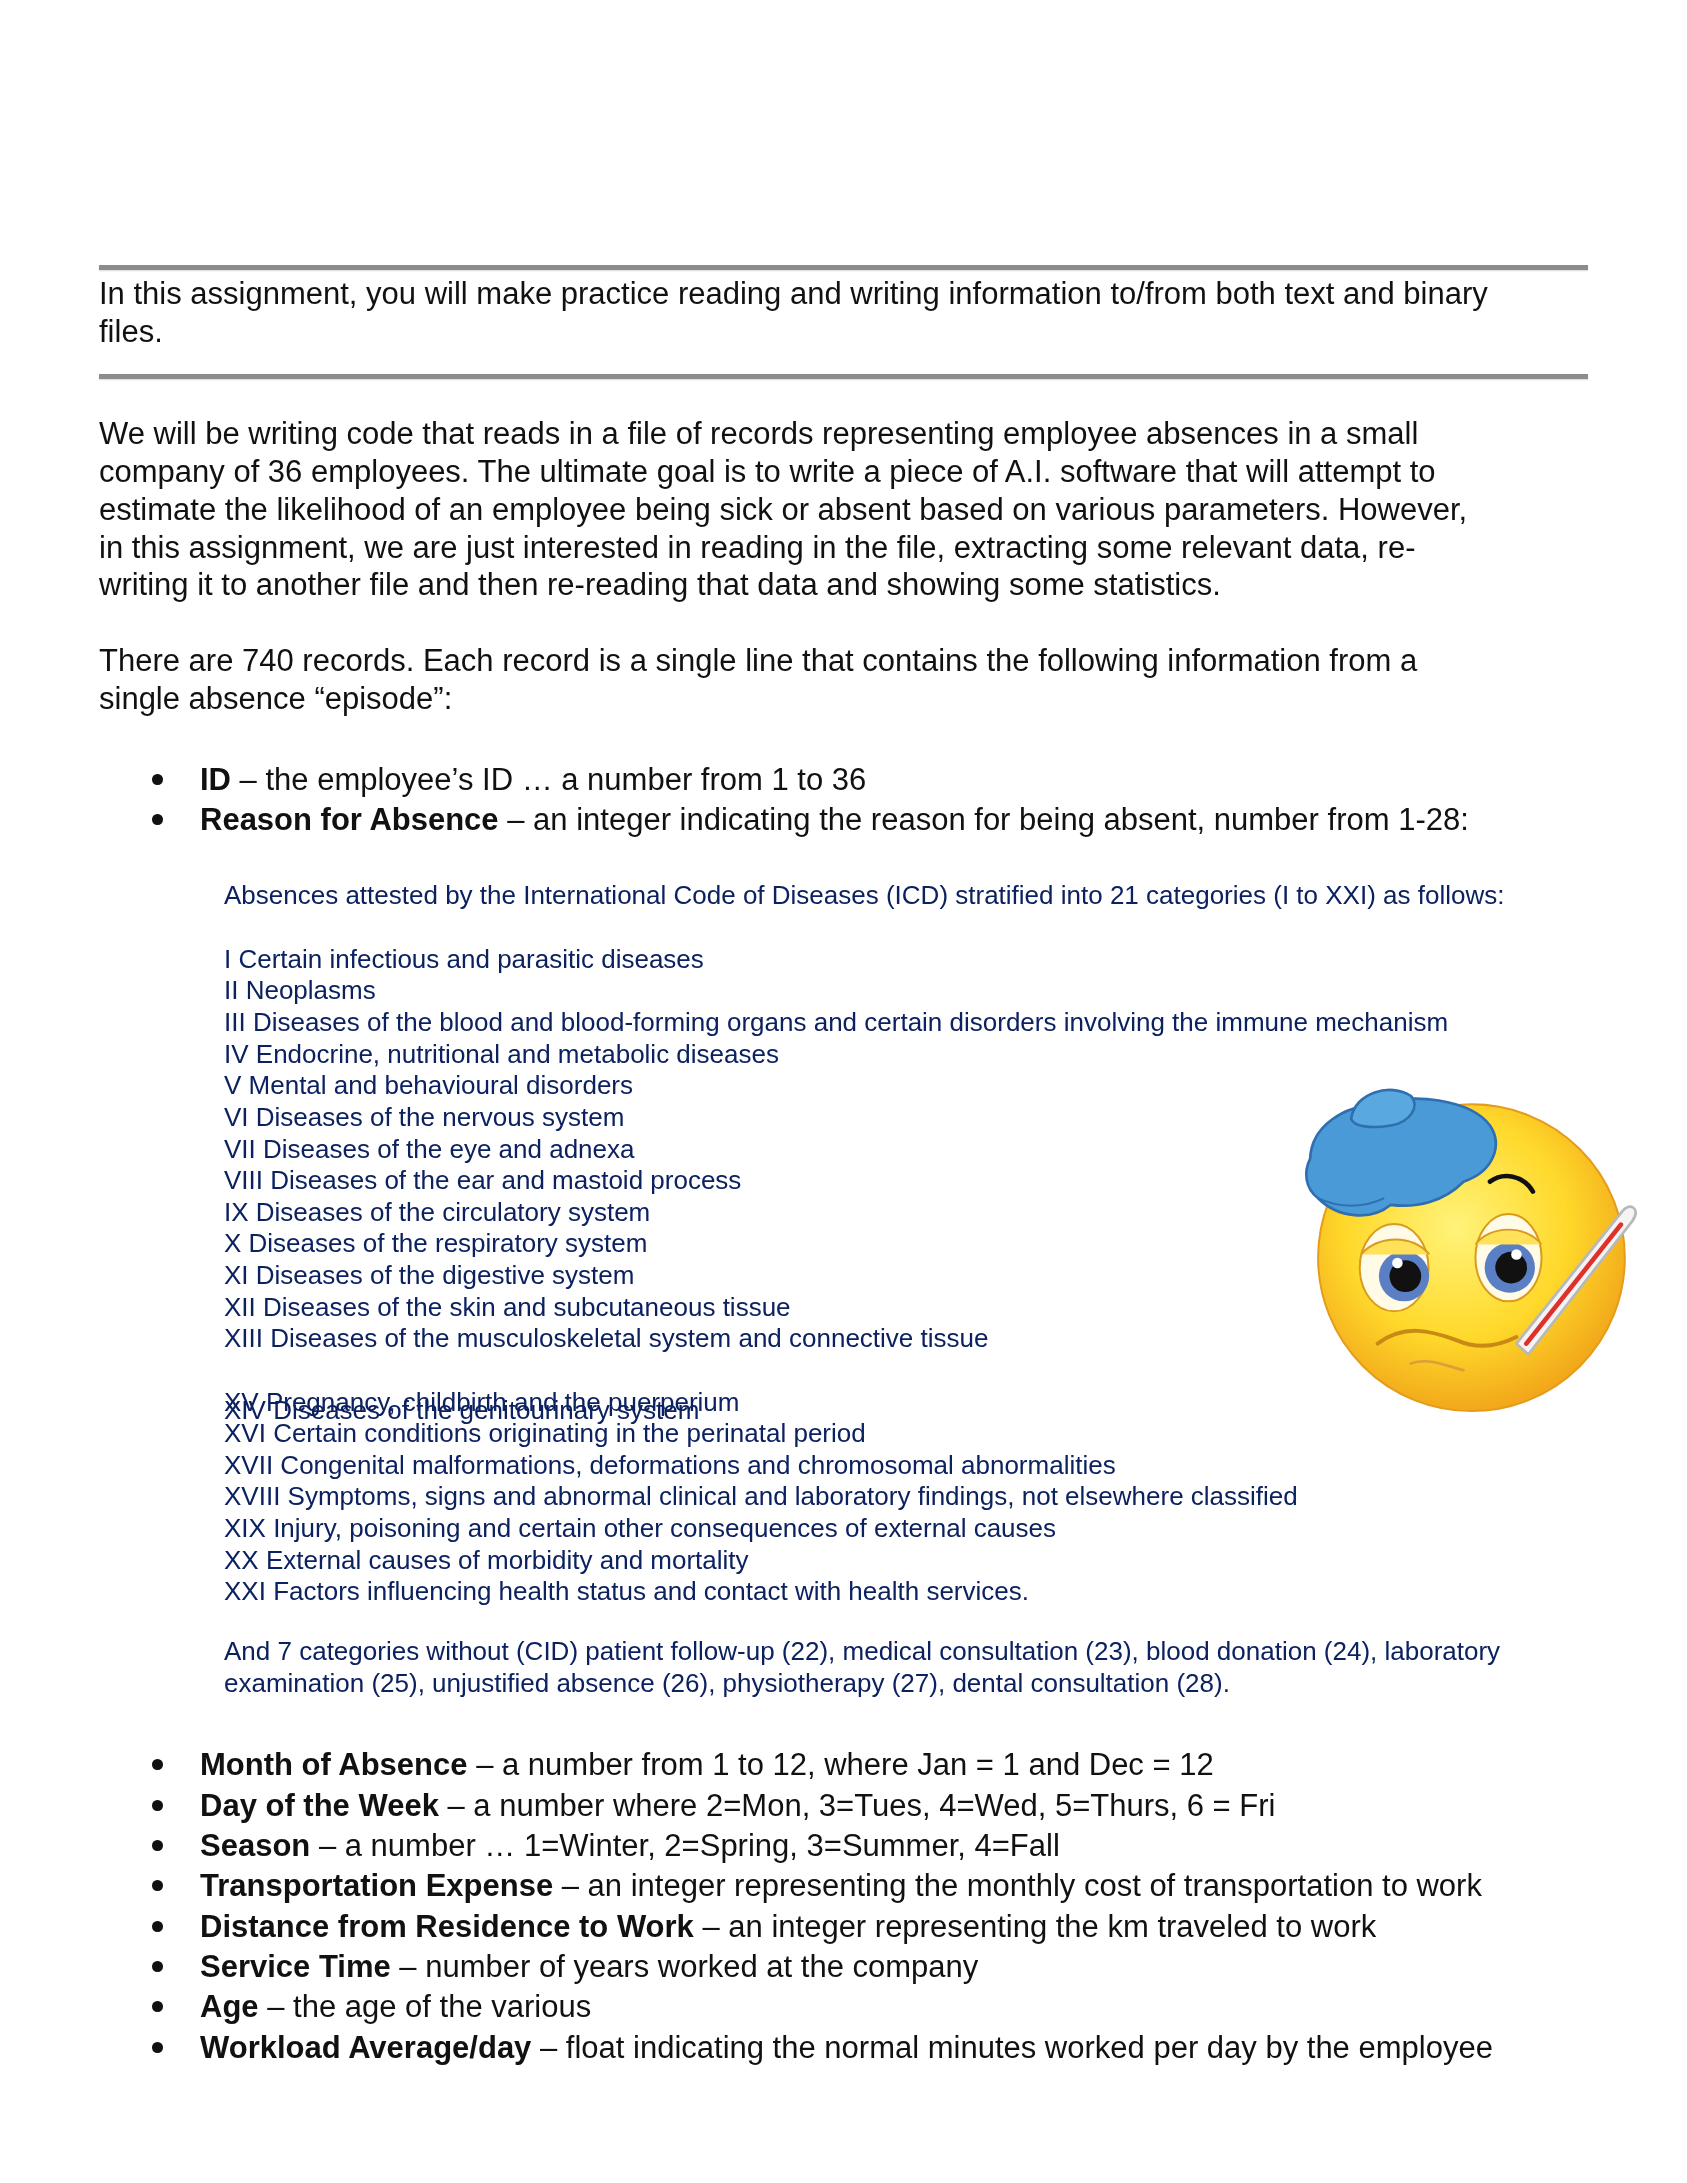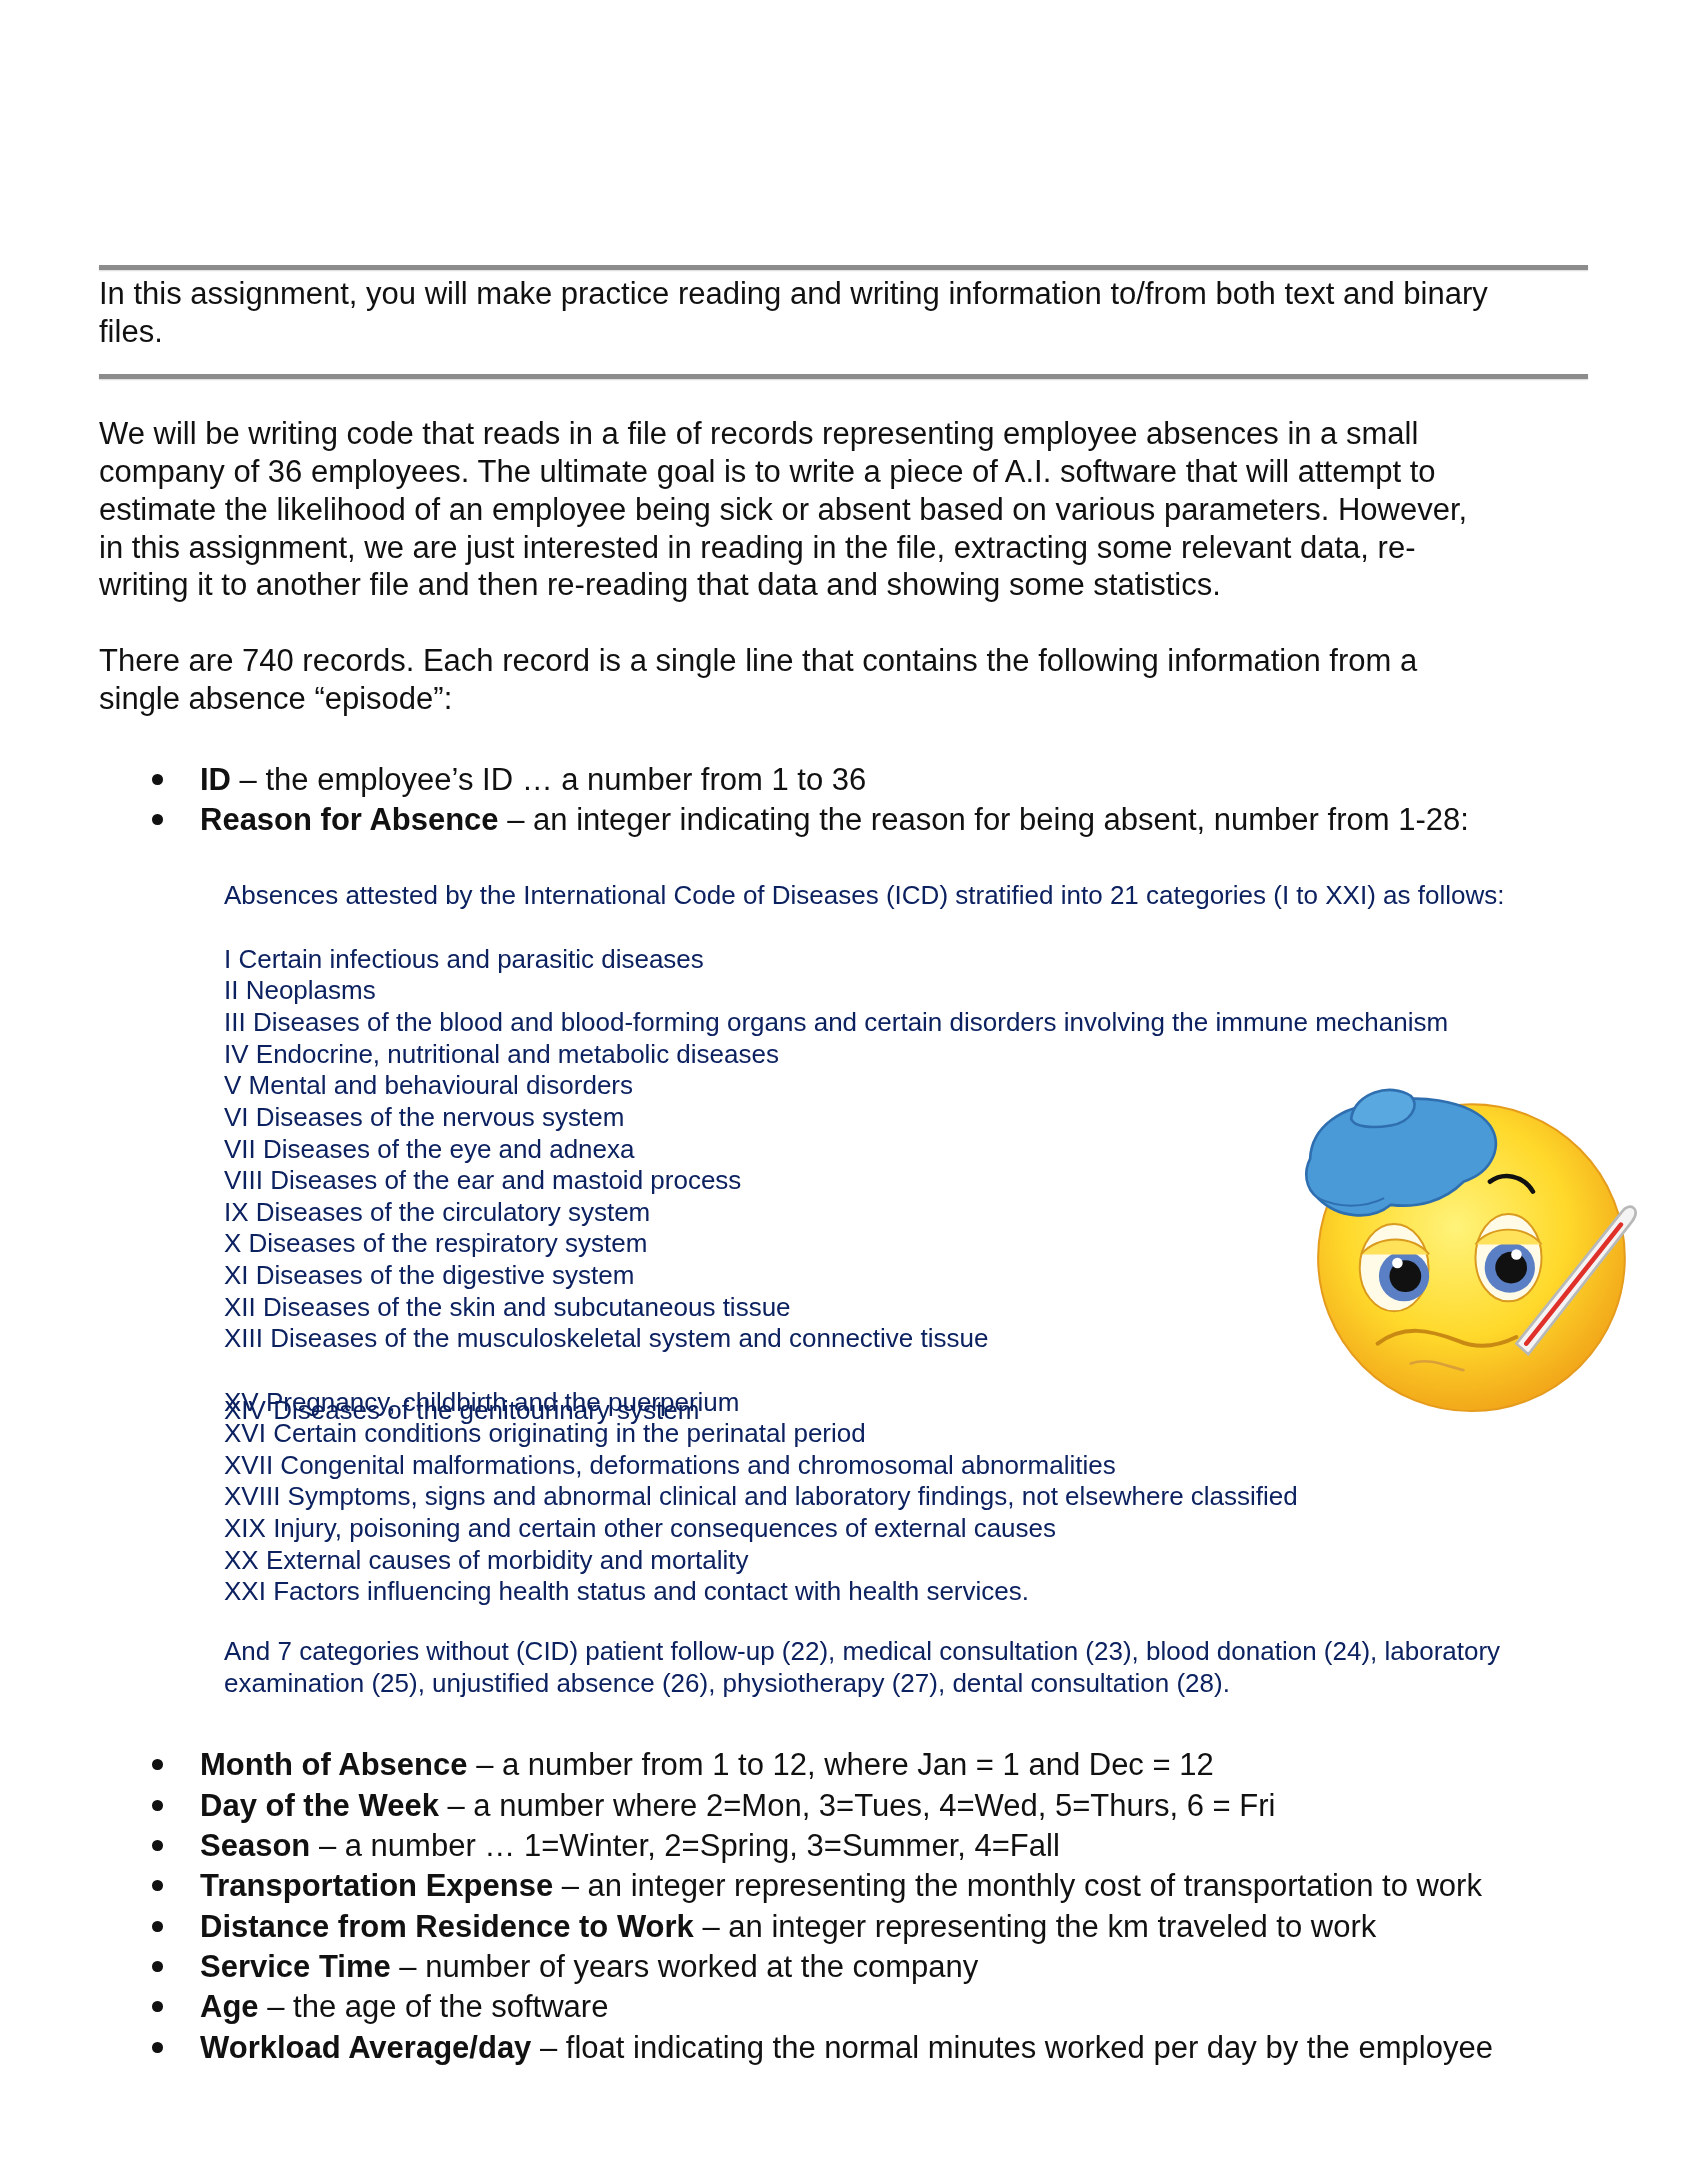--- a/index.html
+++ b/index.html
@@ -142,20 +142,20 @@
     <div class="bul" style="top: 1907px;">
       <span class="dot"></span>
       <span class="txt"><b>Distance from Residence to Work</b><span> – an integer representing the km traveled to work</span></span>
     </div>
     <div class="bul" style="top: 1947px;">
       <span class="dot"></span>
       <span class="txt"><b>Service Time</b><span> – number of years worked at the company</span></span>
     </div>
     <div class="bul" style="top: 1987px;">
       <span class="dot"></span>
-      <span class="txt"><b>Age</b><span> – the age of the software</span></span>
+      <span class="txt"><b>Age</b><span> – the age of the various</span></span>
     </div>
     <div class="bul" style="top: 2028px;">
       <span class="dot"></span>
       <span class="txt"><b>Workload Average/day</b><span> – float indicating the normal minutes worked per day by the employee</span></span>
     </div>
   </div>
 
 
 </body></html>

